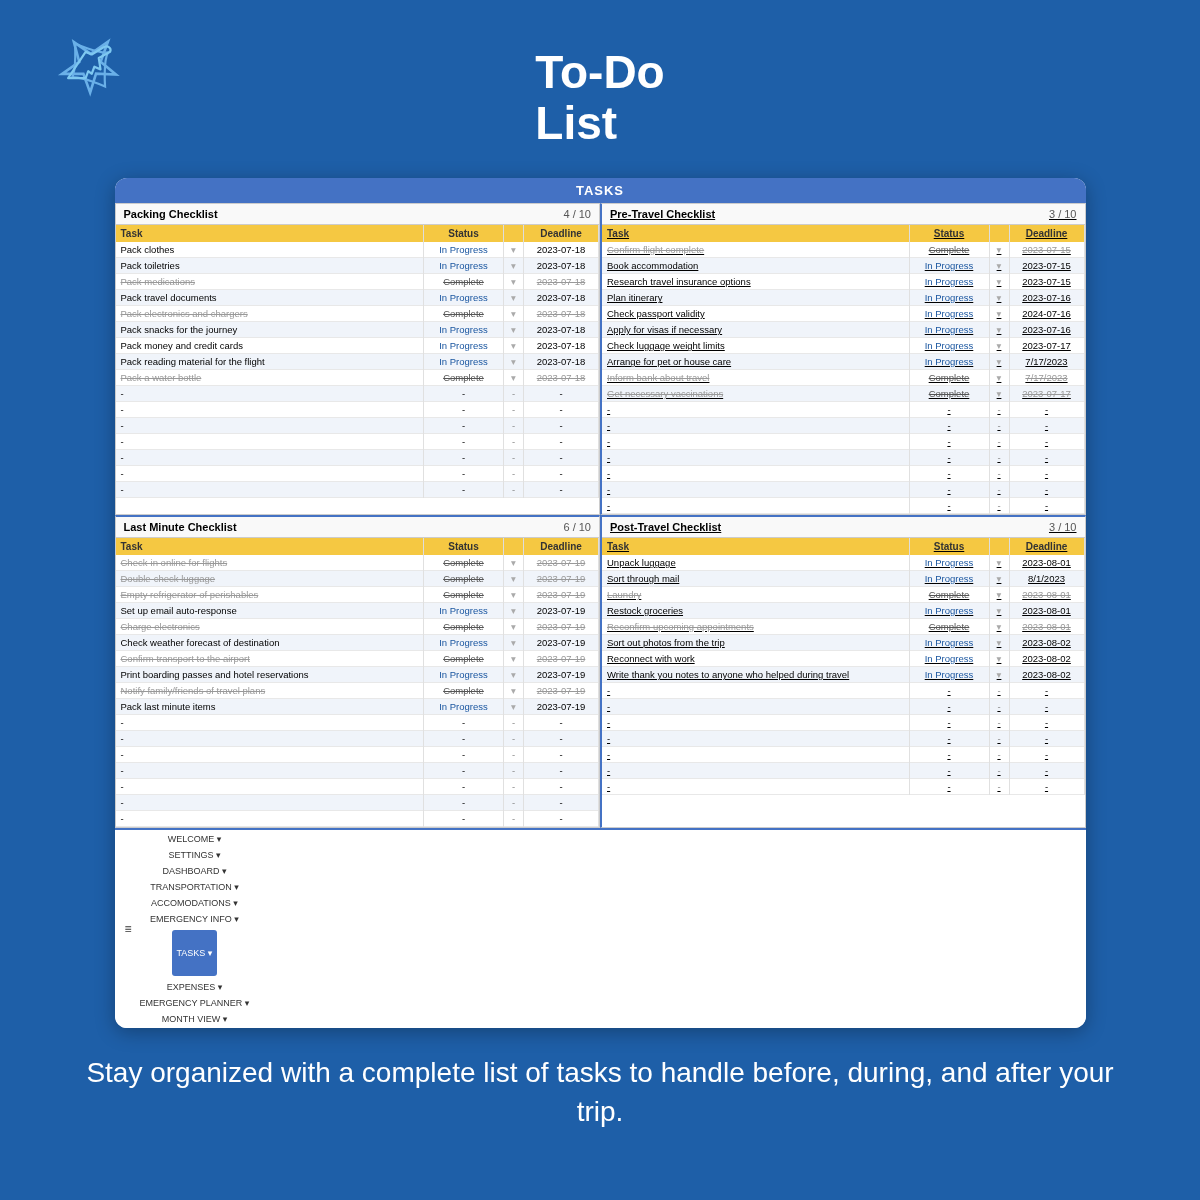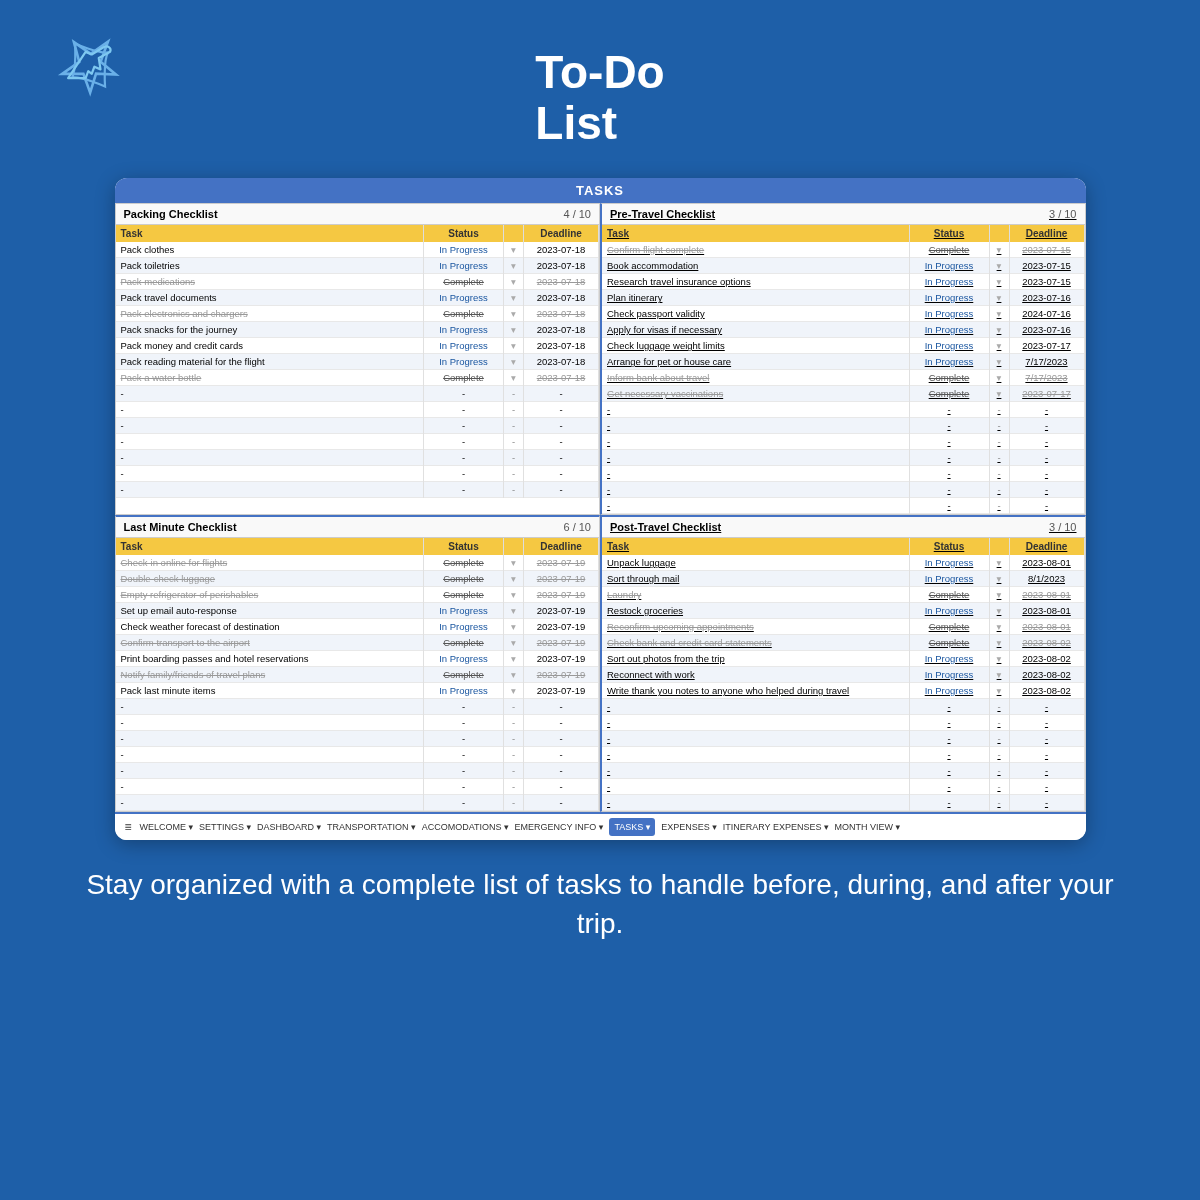--- a/index.html
+++ b/index.html
@@ -194,21 +194,21 @@
       display: flex;
       align-items: center;
       gap: 2px;
       cursor: pointer;
       white-space: nowrap;
     }
 
     .nav-item.active {
       background: #4472c4;
       color: white;
-      padding: 4px 5px;
+      padding: 18px 5px;
       border-radius: 3px;
     }
 
     
     .footer-text {
       color: white;
       font-size: 28px;
       font-weight: 400;
       text-align: center;
       padding: 25px 80px 0;
@@ -520,20 +520,26 @@
       <td style="color:#aaa;">▾</td>
       <td class="date-strikethrough">2023-07-19</td>
     </tr>
             <tr>
       <td class="">Set up email auto-response</td>
       <td class="status-inprogress ">In Progress</td>
       <td style="color:#aaa;">▾</td>
       <td class="">2023-07-19</td>
     </tr>
             <tr>
+      <td class="strikethrough">Charge electronics</td>
+      <td class="status-complete strikethrough">Complete</td>
+      <td style="color:#aaa;">▾</td>
+      <td class="date-strikethrough">2023-07-19</td>
+    </tr>
+            <tr>
       <td class="">Check weather forecast of destination</td>
       <td class="status-inprogress ">In Progress</td>
       <td style="color:#aaa;">▾</td>
       <td class="">2023-07-19</td>
     </tr>
             <tr>
       <td class="strikethrough">Confirm transport to the airport</td>
       <td class="status-complete strikethrough">Complete</td>
       <td style="color:#aaa;">▾</td>
       <td class="date-strikethrough">2023-07-19</td>
@@ -641,26 +647,20 @@
       <td style="color:#aaa;">▾</td>
       <td class="">2023-08-01</td>
     </tr>
             <tr>
       <td class="strikethrough">Reconfirm upcoming appointments</td>
       <td class="status-complete strikethrough">Complete</td>
       <td style="color:#aaa;">▾</td>
       <td class="date-strikethrough">2023-08-01</td>
     </tr>
             <tr>
-      <td class="strikethrough">Check bank and credit card statements</td>
-      <td class="status-complete strikethrough">Complete</td>
-      <td style="color:#aaa;">▾</td>
-      <td class="date-strikethrough">2023-08-02</td>
-    </tr>
-            <tr>
       <td class="">Sort out photos from the trip</td>
       <td class="status-inprogress ">In Progress</td>
       <td style="color:#aaa;">▾</td>
       <td class="">2023-08-02</td>
     </tr>
             <tr>
       <td class="">Reconnect with work</td>
       <td class="status-inprogress ">In Progress</td>
       <td style="color:#aaa;">▾</td>
       <td class="">2023-08-02</td>
@@ -714,28 +714,28 @@
       <td>-</td>
     </tr>
           </tbody>
       </table>
     </div>
 
   </div>
 
   <div class="nav-bar">
     <span class="nav-menu-icon">≡</span>
-    <span id="nav-items-container" style="display:flex; gap:6px; align-items:center; flex-wrap:nowrap;">
+    <span id="nav-items-container" style="display:flex; gap:6px; align-items:center; flex-wrap:nowrap;flex-direction:column;">
         <span class="nav-item">WELCOME ▾</span>
         <span class="nav-item">SETTINGS ▾</span>
         <span class="nav-item">DASHBOARD ▾</span>
         <span class="nav-item">TRANSPORTATION ▾</span>
         <span class="nav-item">ACCOMODATIONS ▾</span>
         <span class="nav-item">EMERGENCY INFO ▾</span>
         <span class="nav-item active">TASKS ▾</span>
         <span class="nav-item">EXPENSES ▾</span>
-        <span class="nav-item">ITINERARY EXPENSES ▾</span>
+        <span class="nav-item">EMERGENCY PLANNER ▾</span>
         <span class="nav-item">MONTH VIEW ▾</span>
       </span>
   </div>
 </div>
 
 <div class="footer-text">Stay organized with a complete list of tasks to handle before, during, and after your trip.</div>
 
 </body></html>

